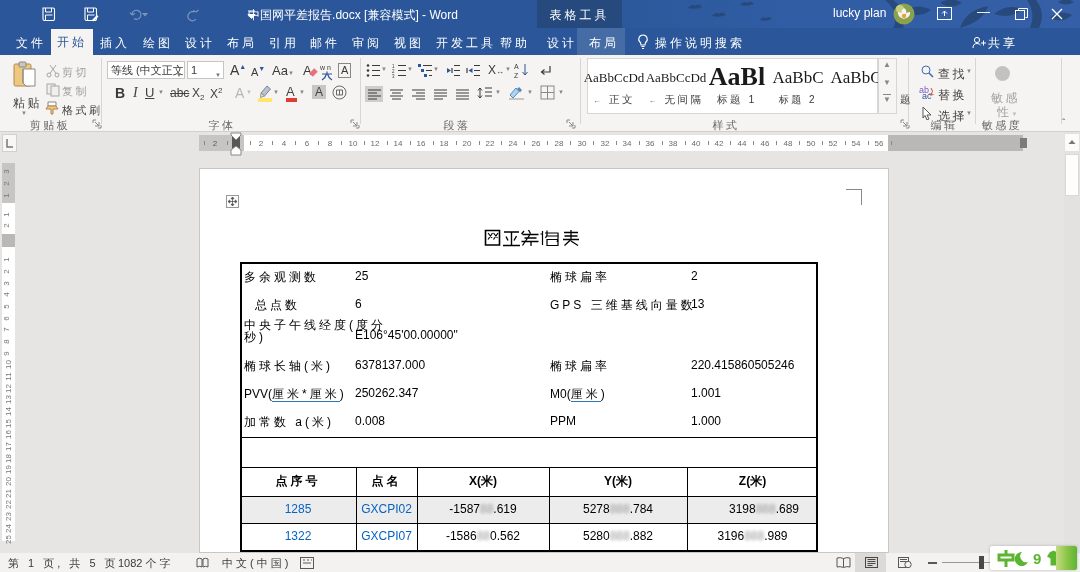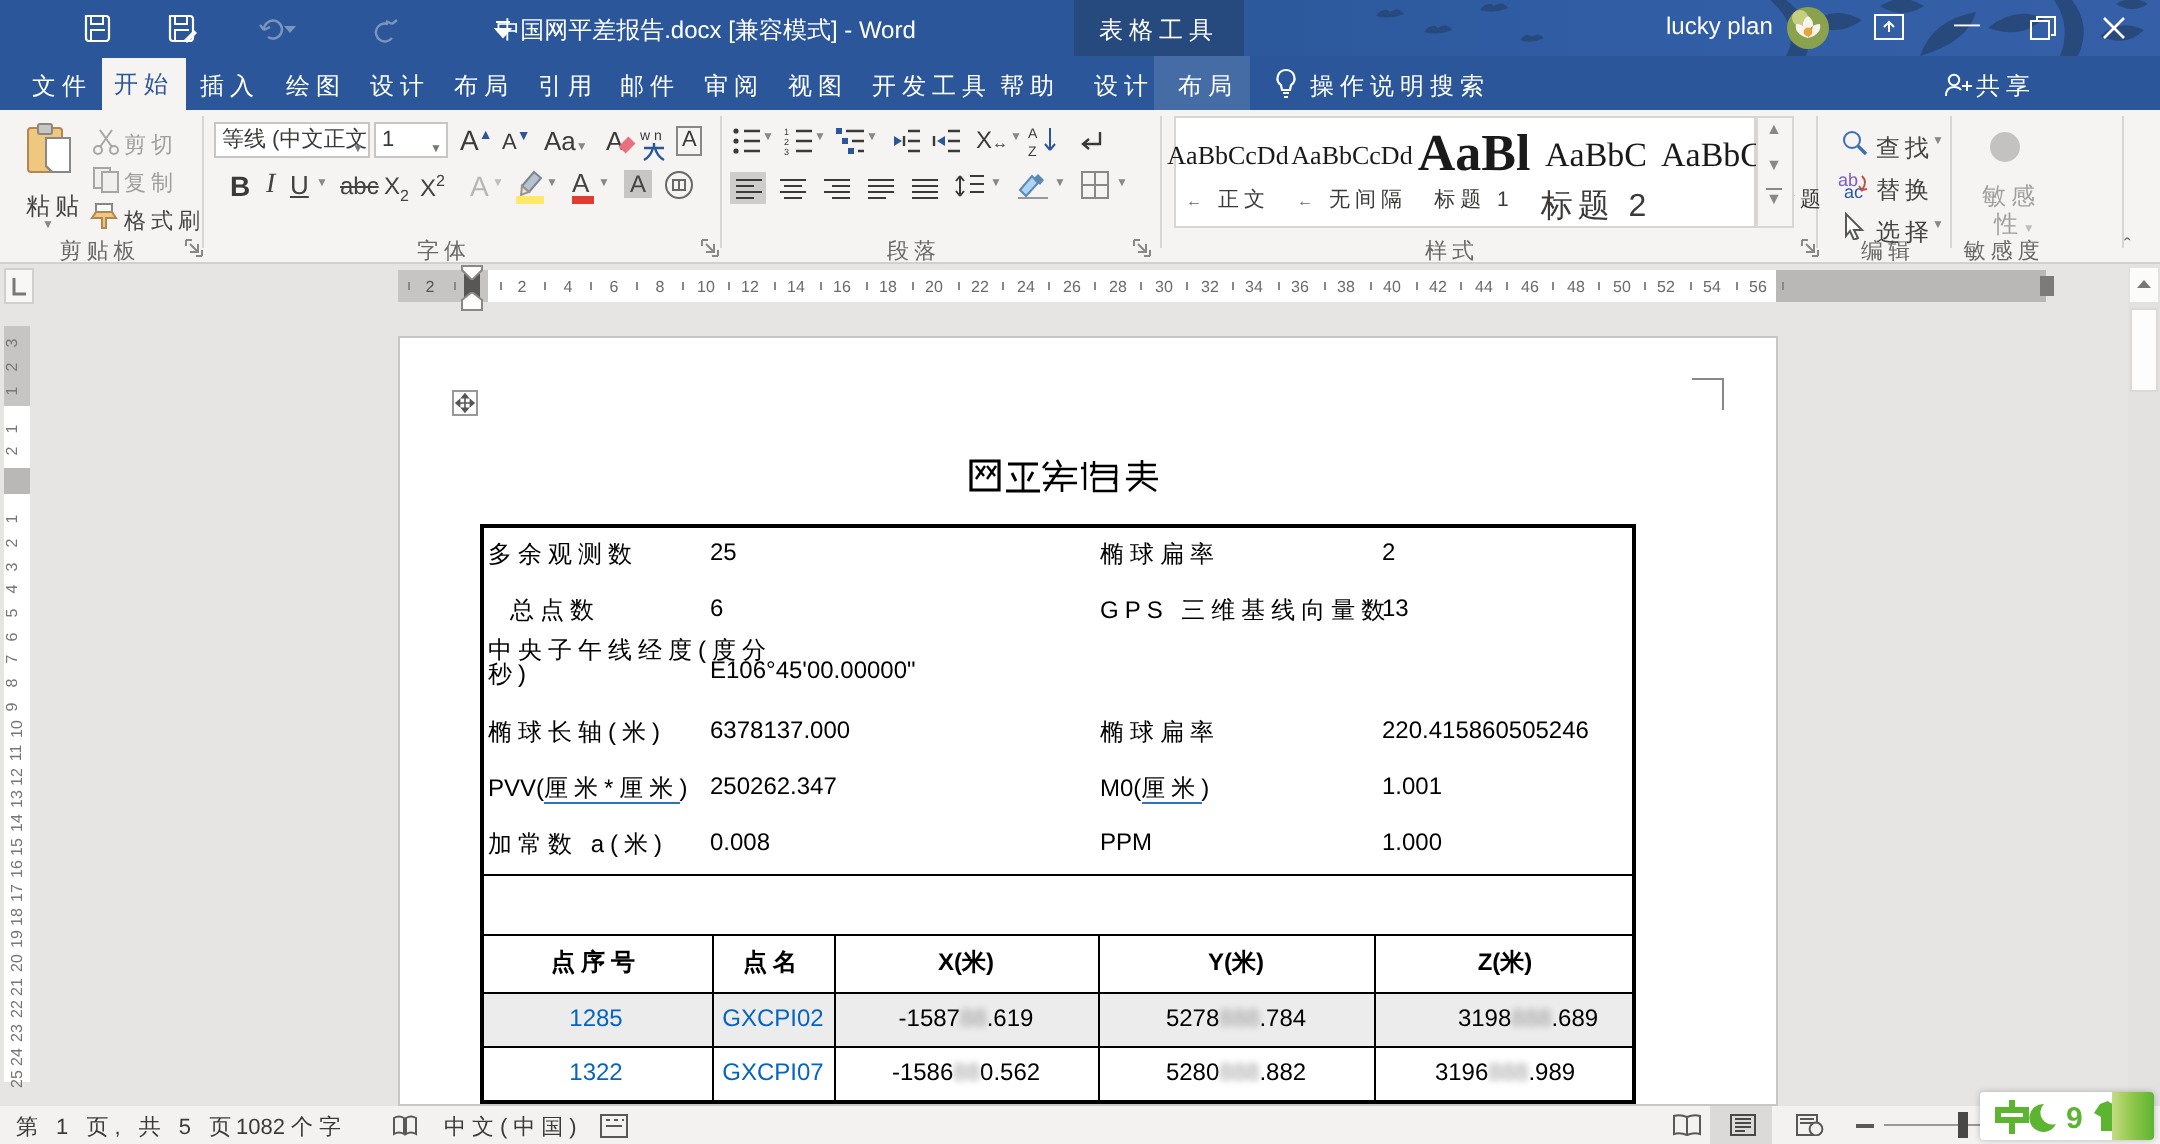--- a/index.html
+++ b/index.html
@@ -302,21 +302,21 @@
     </svg>
     <div class="ric cv" style="left:558px;top:34px">▼</div>
     <div class="ab" style="left:587px;top:3px;width:291px;height:56px;background:#fff;border:1px solid #d8d6d4"></div>
     <div class="ab" style="left:614px;top:15px;transform:translateX(-50%);font-family:'Liberation Serif',serif;font-size:13px;font-weight:normal;color:#1a1a1a;white-space:nowrap">AaBbCcDd</div>
     <div class="ab k2" style="left:614px;top:38px;transform:translateX(-50%);font-size:10.5px;color:#3b3a39;white-space:nowrap"><span style="font-size:8px;color:#666">←</span> 正文</div>
     <div class="ab" style="left:676px;top:15px;transform:translateX(-50%);font-family:'Liberation Serif',serif;font-size:13px;font-weight:normal;color:#1a1a1a;white-space:nowrap">AaBbCcDd</div>
     <div class="ab k2" style="left:676px;top:38px;transform:translateX(-50%);font-size:10.5px;color:#3b3a39;white-space:nowrap"><span style="font-size:8px;color:#666">←</span> 无间隔</div>
     <div class="ab" style="left:737px;top:7px;transform:translateX(-50%);font-family:'Liberation Serif',serif;font-size:26px;font-weight:bold;color:#1a1a1a;white-space:nowrap">AaBl</div>
     <div class="ab k2" style="left:737px;top:38px;transform:translateX(-50%);font-size:10.5px;color:#3b3a39;white-space:nowrap">标题 1</div>
     <div class="ab" style="left:798px;top:13px;transform:translateX(-50%);font-family:'Liberation Serif',serif;font-size:17px;font-weight:normal;color:#1a1a1a;white-space:nowrap">AaBbC</div>
-    <div class="ab k2" style="left:798px;top:38px;transform:translateX(-50%);font-size:16px;color:#3b3a39;white-space:nowrap">标题 2</div>
+    <div class="ab k2" style="left:798px;top:38px;transform:translateX(-50%);font-size:10px;color:#3b3a39;white-space:nowrap">标题 2</div>
     <div class="ab" style="left:856px;top:13px;transform:translateX(-50%);font-family:'Liberation Serif',serif;font-size:17px;font-weight:normal;color:#1a1a1a;white-space:nowrap">AaBbC</div>
     <div class="ab k2" style="left:900px;top:38px;transform:translateX(-50%);font-size:10.5px;color:#3b3a39;white-space:nowrap">标题</div>
     <div class="ab" style="left:878px;top:3px;width:19px;height:56px;background:#f6f5f3;border:1px solid #d8d6d4"></div>
     <div class="ab" style="left:883px;top:5px;font-size:8px;color:#8a8886">▲</div>
     <div class="ab" style="left:883px;top:23px;font-size:8px;color:#8a8886">▼</div>
     <div class="ab" style="left:883px;top:39px;font-size:8px;color:#8a8886;border-top:1px solid #8a8886;line-height:9px">▼</div>
     <svg class="ab" style="left:920px;top:9px" width="14" height="14" viewBox="0 0 14 14">
       <circle cx="6" cy="6" r="4" fill="none" stroke="#3b6db5"></circle>
       <path d="M9 9 L13 13" stroke="#3b6db5" stroke-width="1.6"></path>
     </svg>

